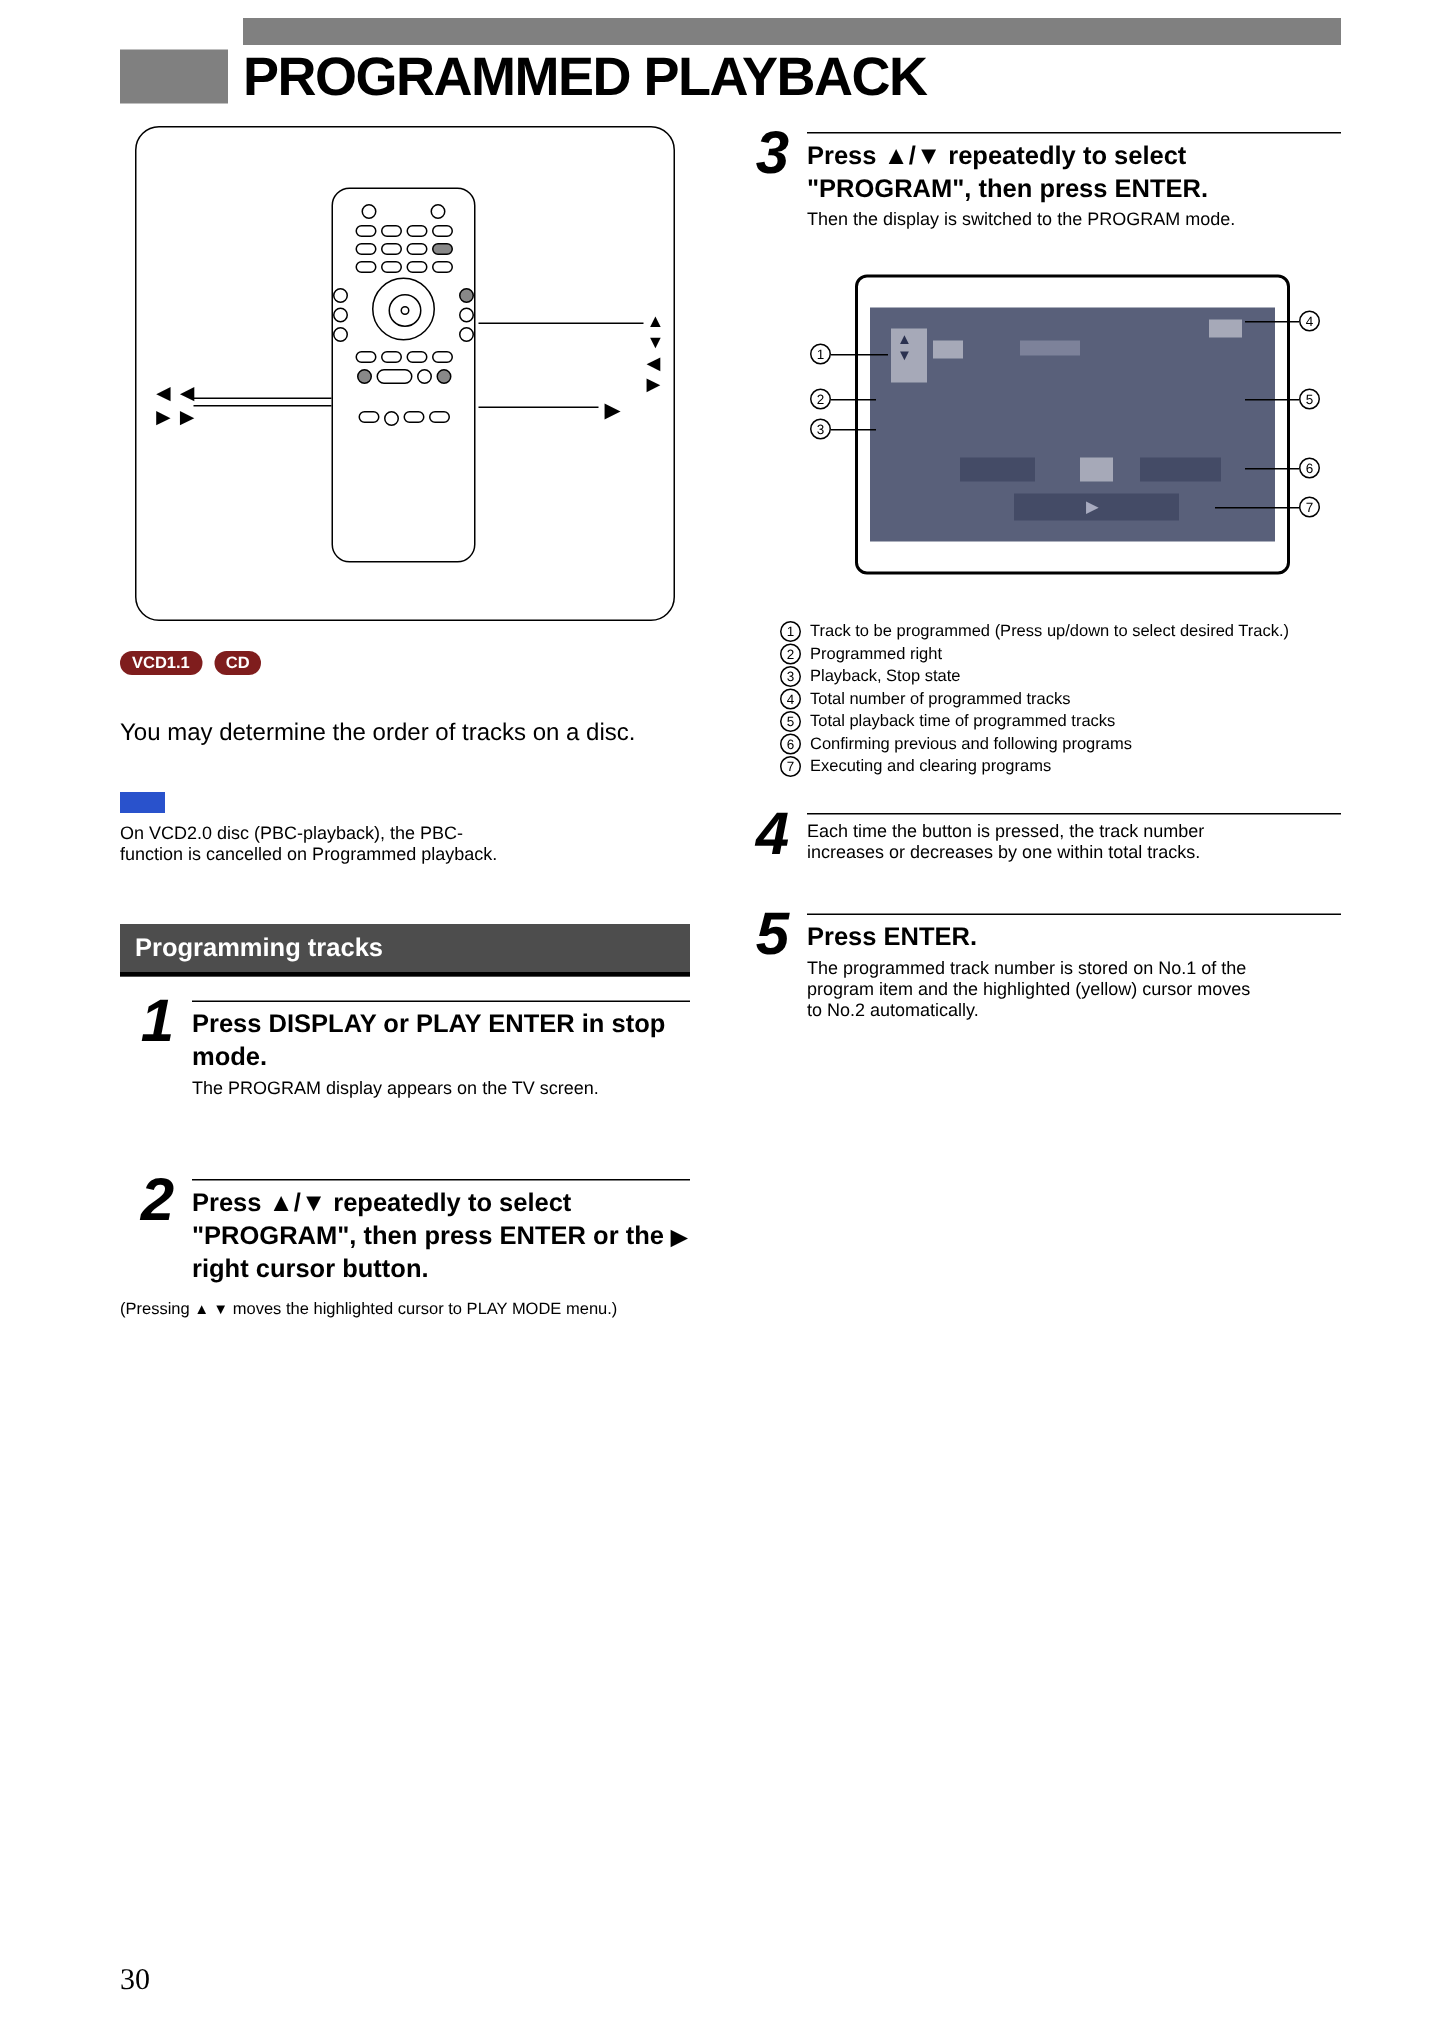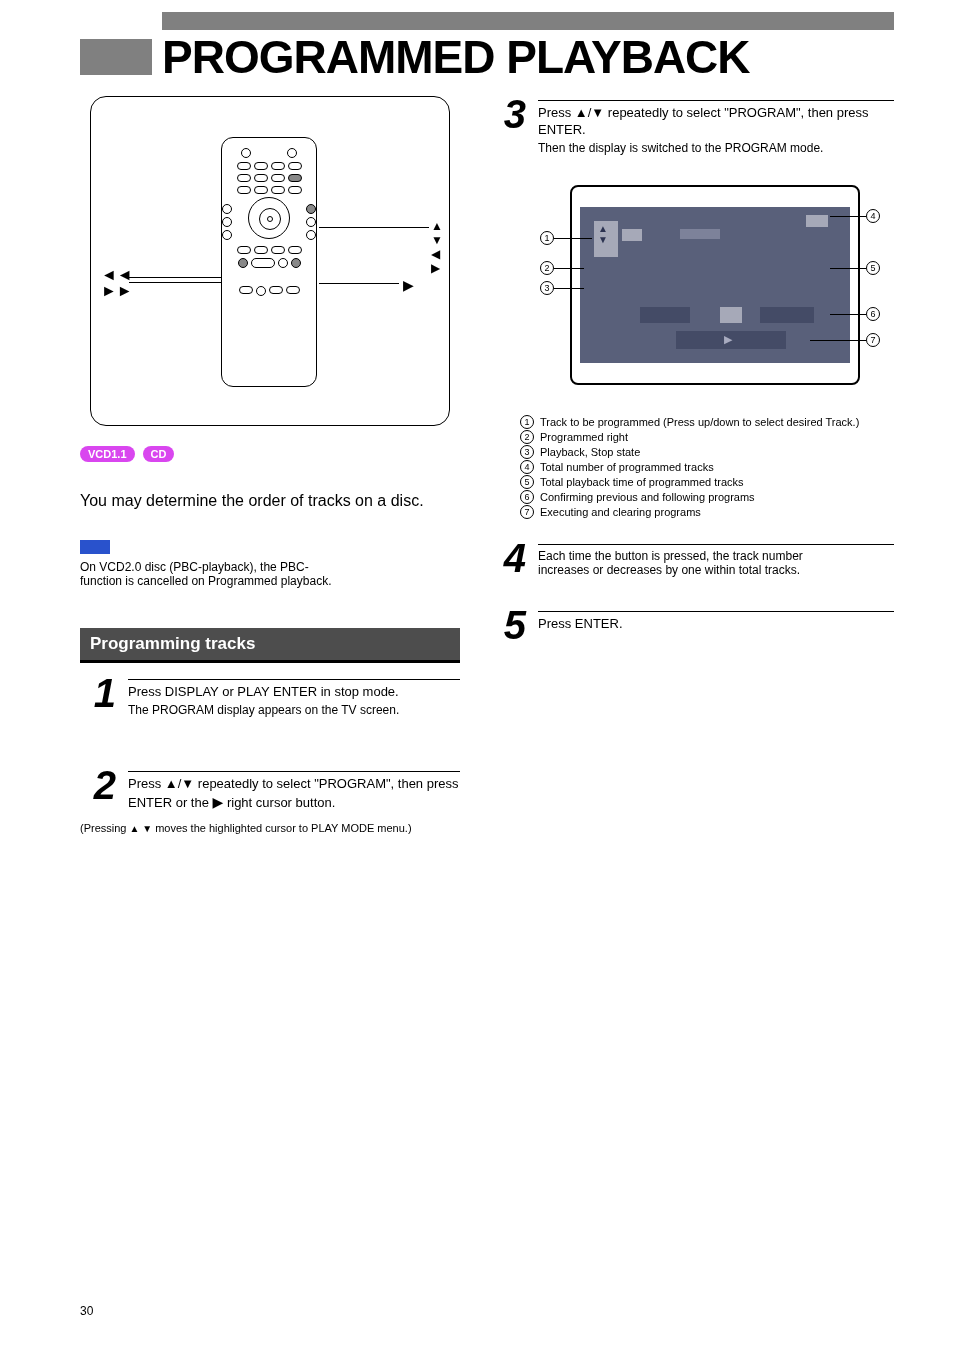--- a/index.html
+++ b/index.html
@@ -23,21 +23,21 @@
     background: #808080;
     margin-right: 10px;
   }
   .header-line {
     flex: 1;
     height: 18px;
     background: #808080;
     margin-top: -18px;
   }
   .page-title {
-    font-size: 46px;
+    font-size: 36px;
     font-weight: 900;
     letter-spacing: -1px;
     font-family: "Arial Black", Arial, sans-serif;
   }
   .columns {
     display: flex;
     gap: 30px;
     margin-top: 10px;
   }
   .col { flex: 1; min-width: 0; }
@@ -66,21 +66,21 @@
   .rbtn.c { width:10px; height:10px; border-radius:50%;}
   .rring { width:42px; height:42px; border:1.5px solid #000; border-radius:50%; margin:3px auto; position:relative;}
   .rring-inner{ position:absolute; left:10px; top:10px; width:22px; height:22px; border:1px solid #000; border-radius:50%;}
   .rring-dot{position:absolute; left:18px; top:18px; width:6px;height:6px;border:1px solid #000;border-radius:50%;}
   .callout-line { position:absolute; height:1px; background:#000; }
   .callout-text { position:absolute; font-size:12px; }
   .skip-icons {position:absolute; left:10px; top:170px; font-size:16px; line-height:1;}
 
   .badges { margin: 16px 0 30px; display:flex; gap:8px; }
   .badge {
-    background:#d946ef; color:#fff; font-size:11px; font-weight:bold;
+    background:#7f1d1d; color:#fff; font-size:11px; font-weight:bold;
     padding:2px 8px; border-radius:10px;
   }
 
   .blue-sq { width:30px; height:14px; background:#2952cc; margin-top:30px; margin-bottom:6px;}
 
   .section-head {
     background:#4d4d4d; color:#fff; font-weight:bold;
     padding:6px 10px; font-size:17px;
     border-bottom:3px solid #000;
     margin: 40px 0 12px;
@@ -90,42 +90,42 @@
   .step-right .step { margin-bottom: 30px;}
   .step-num {
     font-family: "Arial Black", Arial, sans-serif;
     font-size: 40px; font-weight:900; font-style: italic;
     line-height: 0.9;
     width:36px; text-align:right;
     flex-shrink:0;
   }
   .step-body { flex:1; padding-top:4px; }
   .step-body hr { border:none; border-top:1.5px solid #000; margin-bottom:4px;}
-  .step-text { font-size:13px; font-weight:normal; line-height:1.3; }
+  .step-text { font-size:17px; font-weight:bold; line-height:1.3; }
   .step-note { font-size:12px; margin-top:2px;}
 
   .tri-up::before{content:"▲";}
   .tri-down::before{content:"▼";}
   .tri-right::before{content:"▶"; font-size:14px;}
 
   
   .screen-wrap { position:relative; width: 340px; height: 220px; margin: 30px 0 10px 50px;}
   .screen-outer { position:absolute; left:30px; top:0; width:290px; height:200px; border:2px solid #000; border-radius:8px;}
   .screen-inner { position:absolute; left:40px; top:22px; width:270px; height:156px; background:#59607a;}
   .sbox {position:absolute; background:#a6a9b8; }
   .snum-circ { position:absolute; width:14px; height:14px; border:1px solid #000; border-radius:50%; font-size:9px; text-align:center; line-height:13px; background:#fff;}
   .sline{position:absolute; height:1px; background:#000;}
 
   .legend { margin: 6px 0 20px 30px; }
   .legend-row { display:flex; align-items:center; gap:6px; font-size:11px; height:15px;}
   .legend-row .snum-circ{ position:static; flex-shrink:0;}
 
   .footnote { font-size:11px; margin-top:0; }
   .tiny-tri { font-size:10px; }
-  .page-num { position:absolute; bottom:28px; left:80px; font-size:12px;}
+  .page-num { position:absolute; bottom:14px; left:80px; font-size:20px;font-family:Liberation Serif, serif;}
 </style>
 </head>
 <body>
 
 <div class="header-bar">
   <div class="header-block"></div>
   <div style="flex:1;">
     <div class="header-line"></div>
     <div class="page-title">PROGRAMMED PLAYBACK</div>
   </div>
@@ -326,18 +326,23 @@
           <span>increases or decreases by one within total tracks.</span>
         </div>
       </div>
     </div>
 
     <div class="step">
       <div class="step-num">5</div>
       <div class="step-body">
         <hr>
         <div class="step-text">Press ENTER.</div>
+        <div class="step-note">
+          <span>The programmed track number is stored on No.1 of the</span><br>
+          <span>program item and the highlighted (yellow) cursor moves</span><br>
+          <span>to No.2 automatically.</span>
+        </div>
       </div>
     </div>
   </div>
 </div>
 
 <div class="page-num">30</div>
 
 </body></html>

